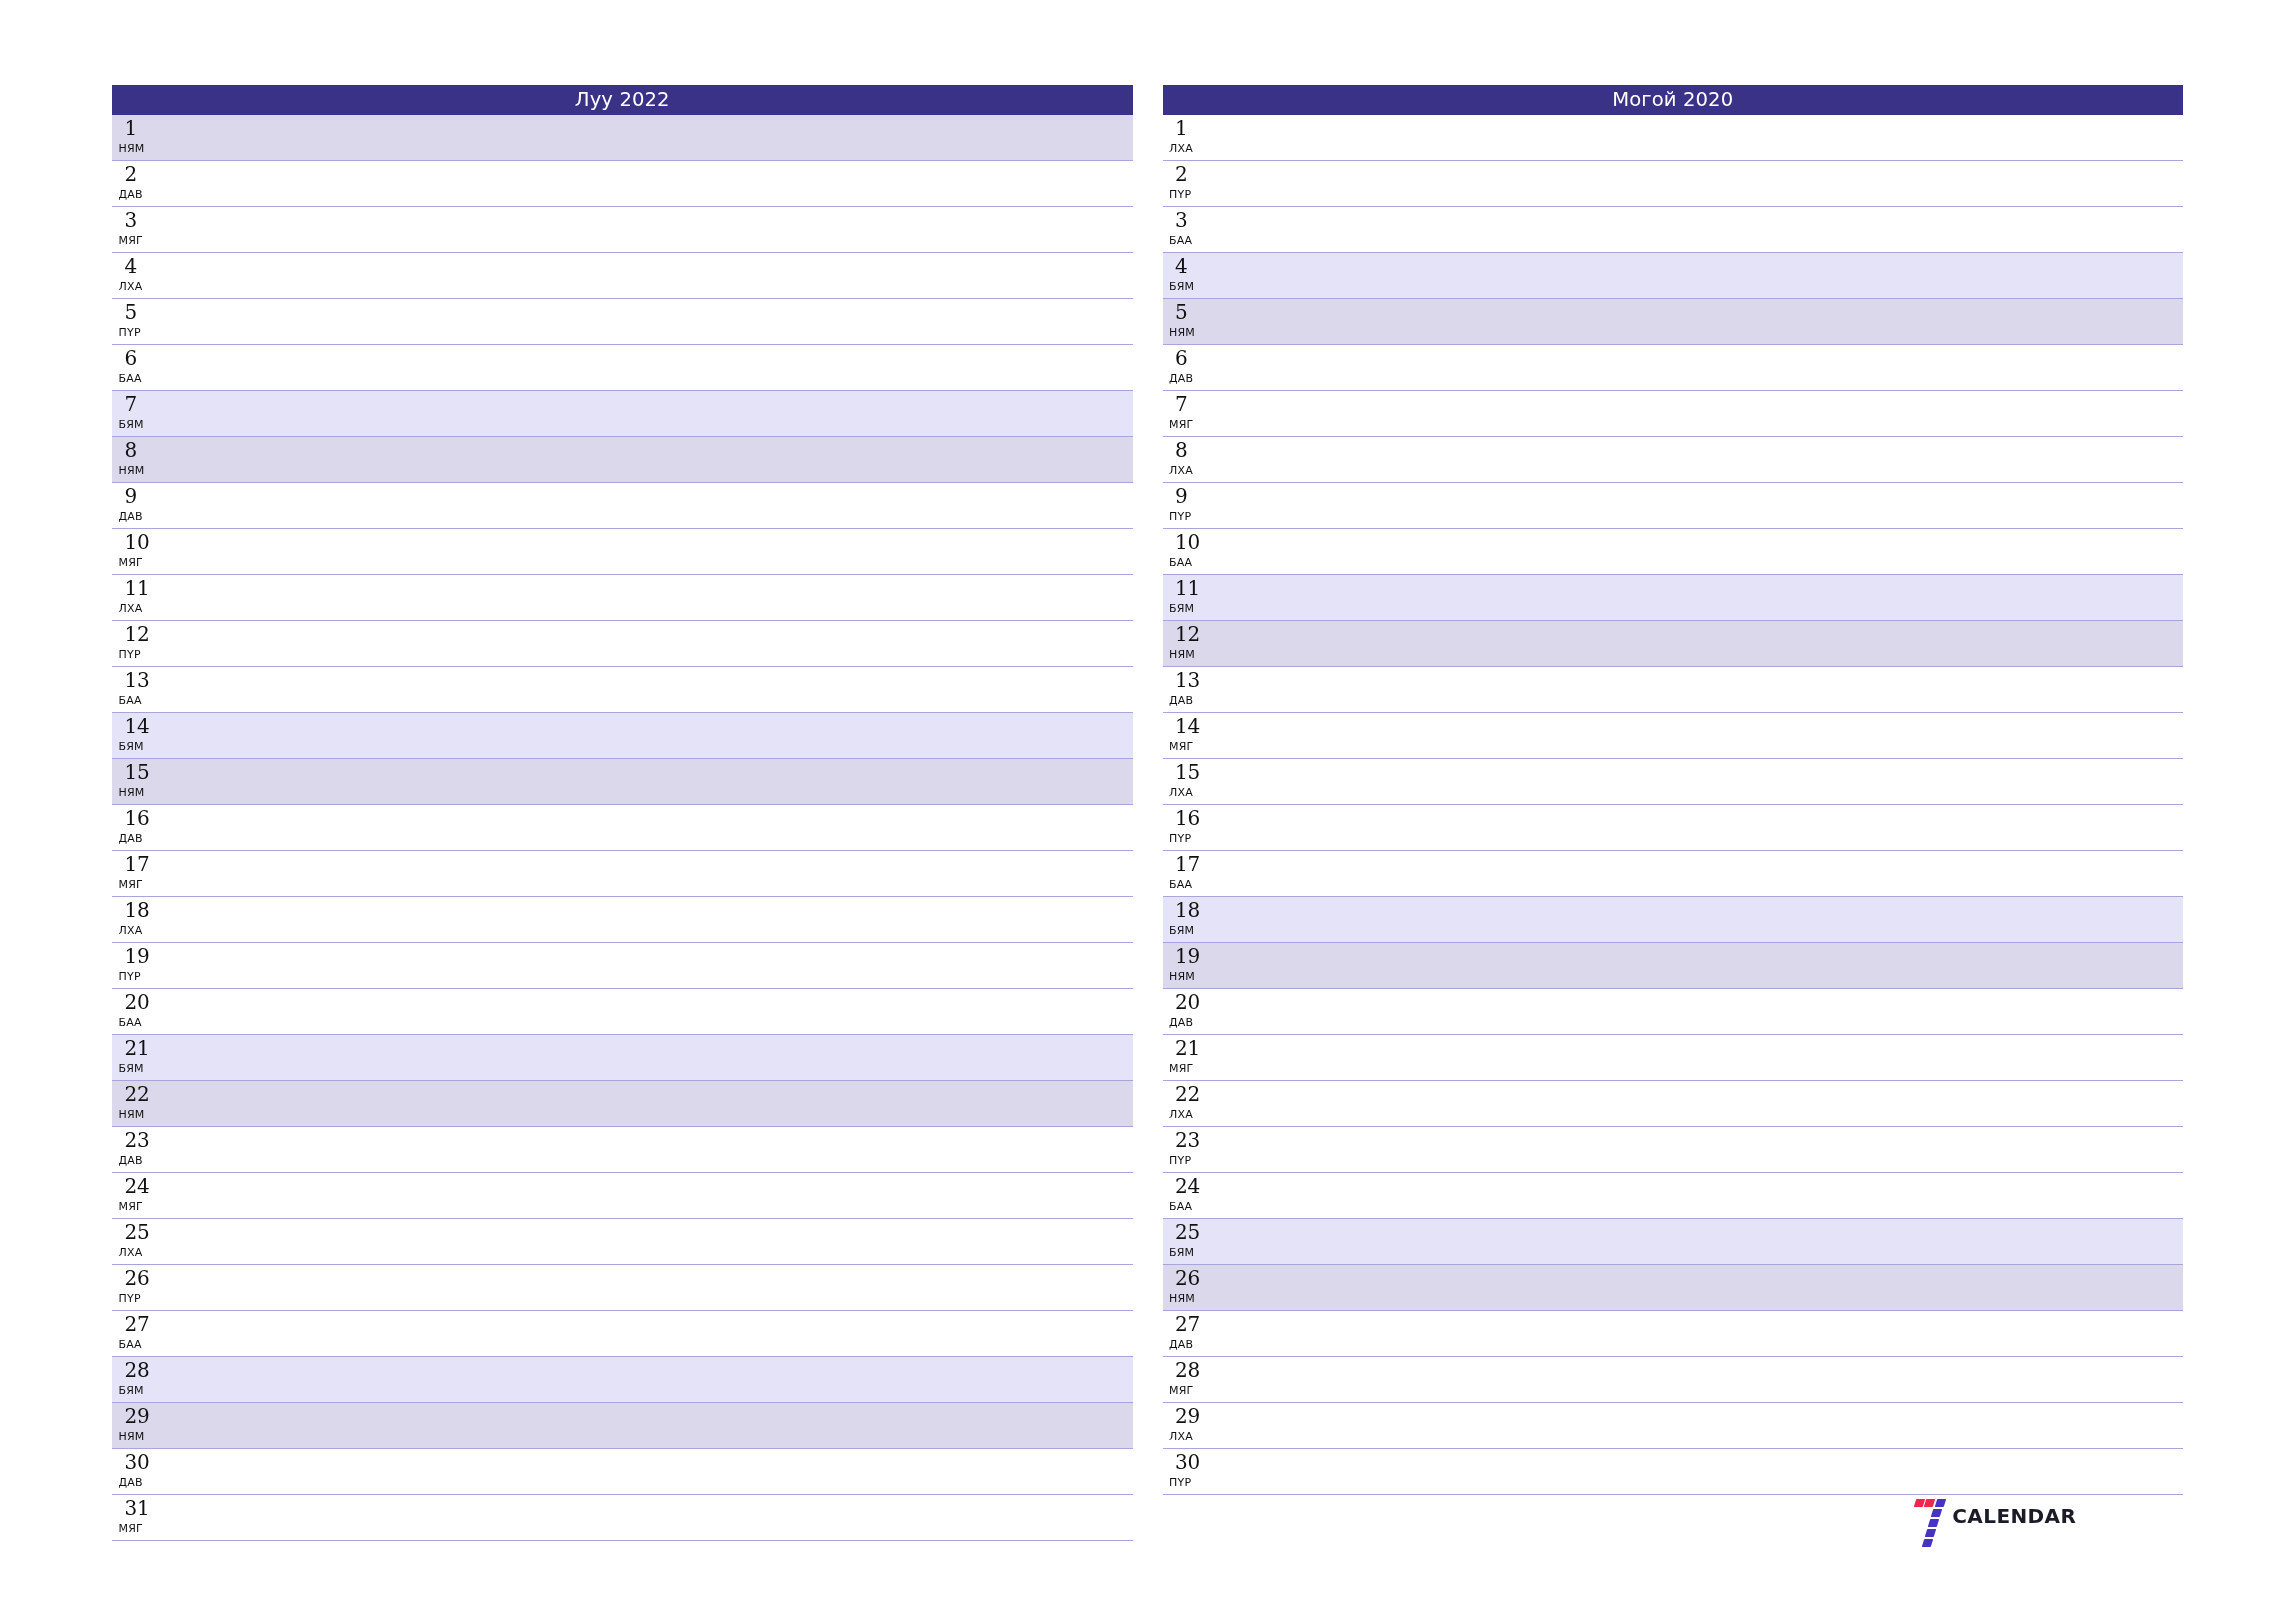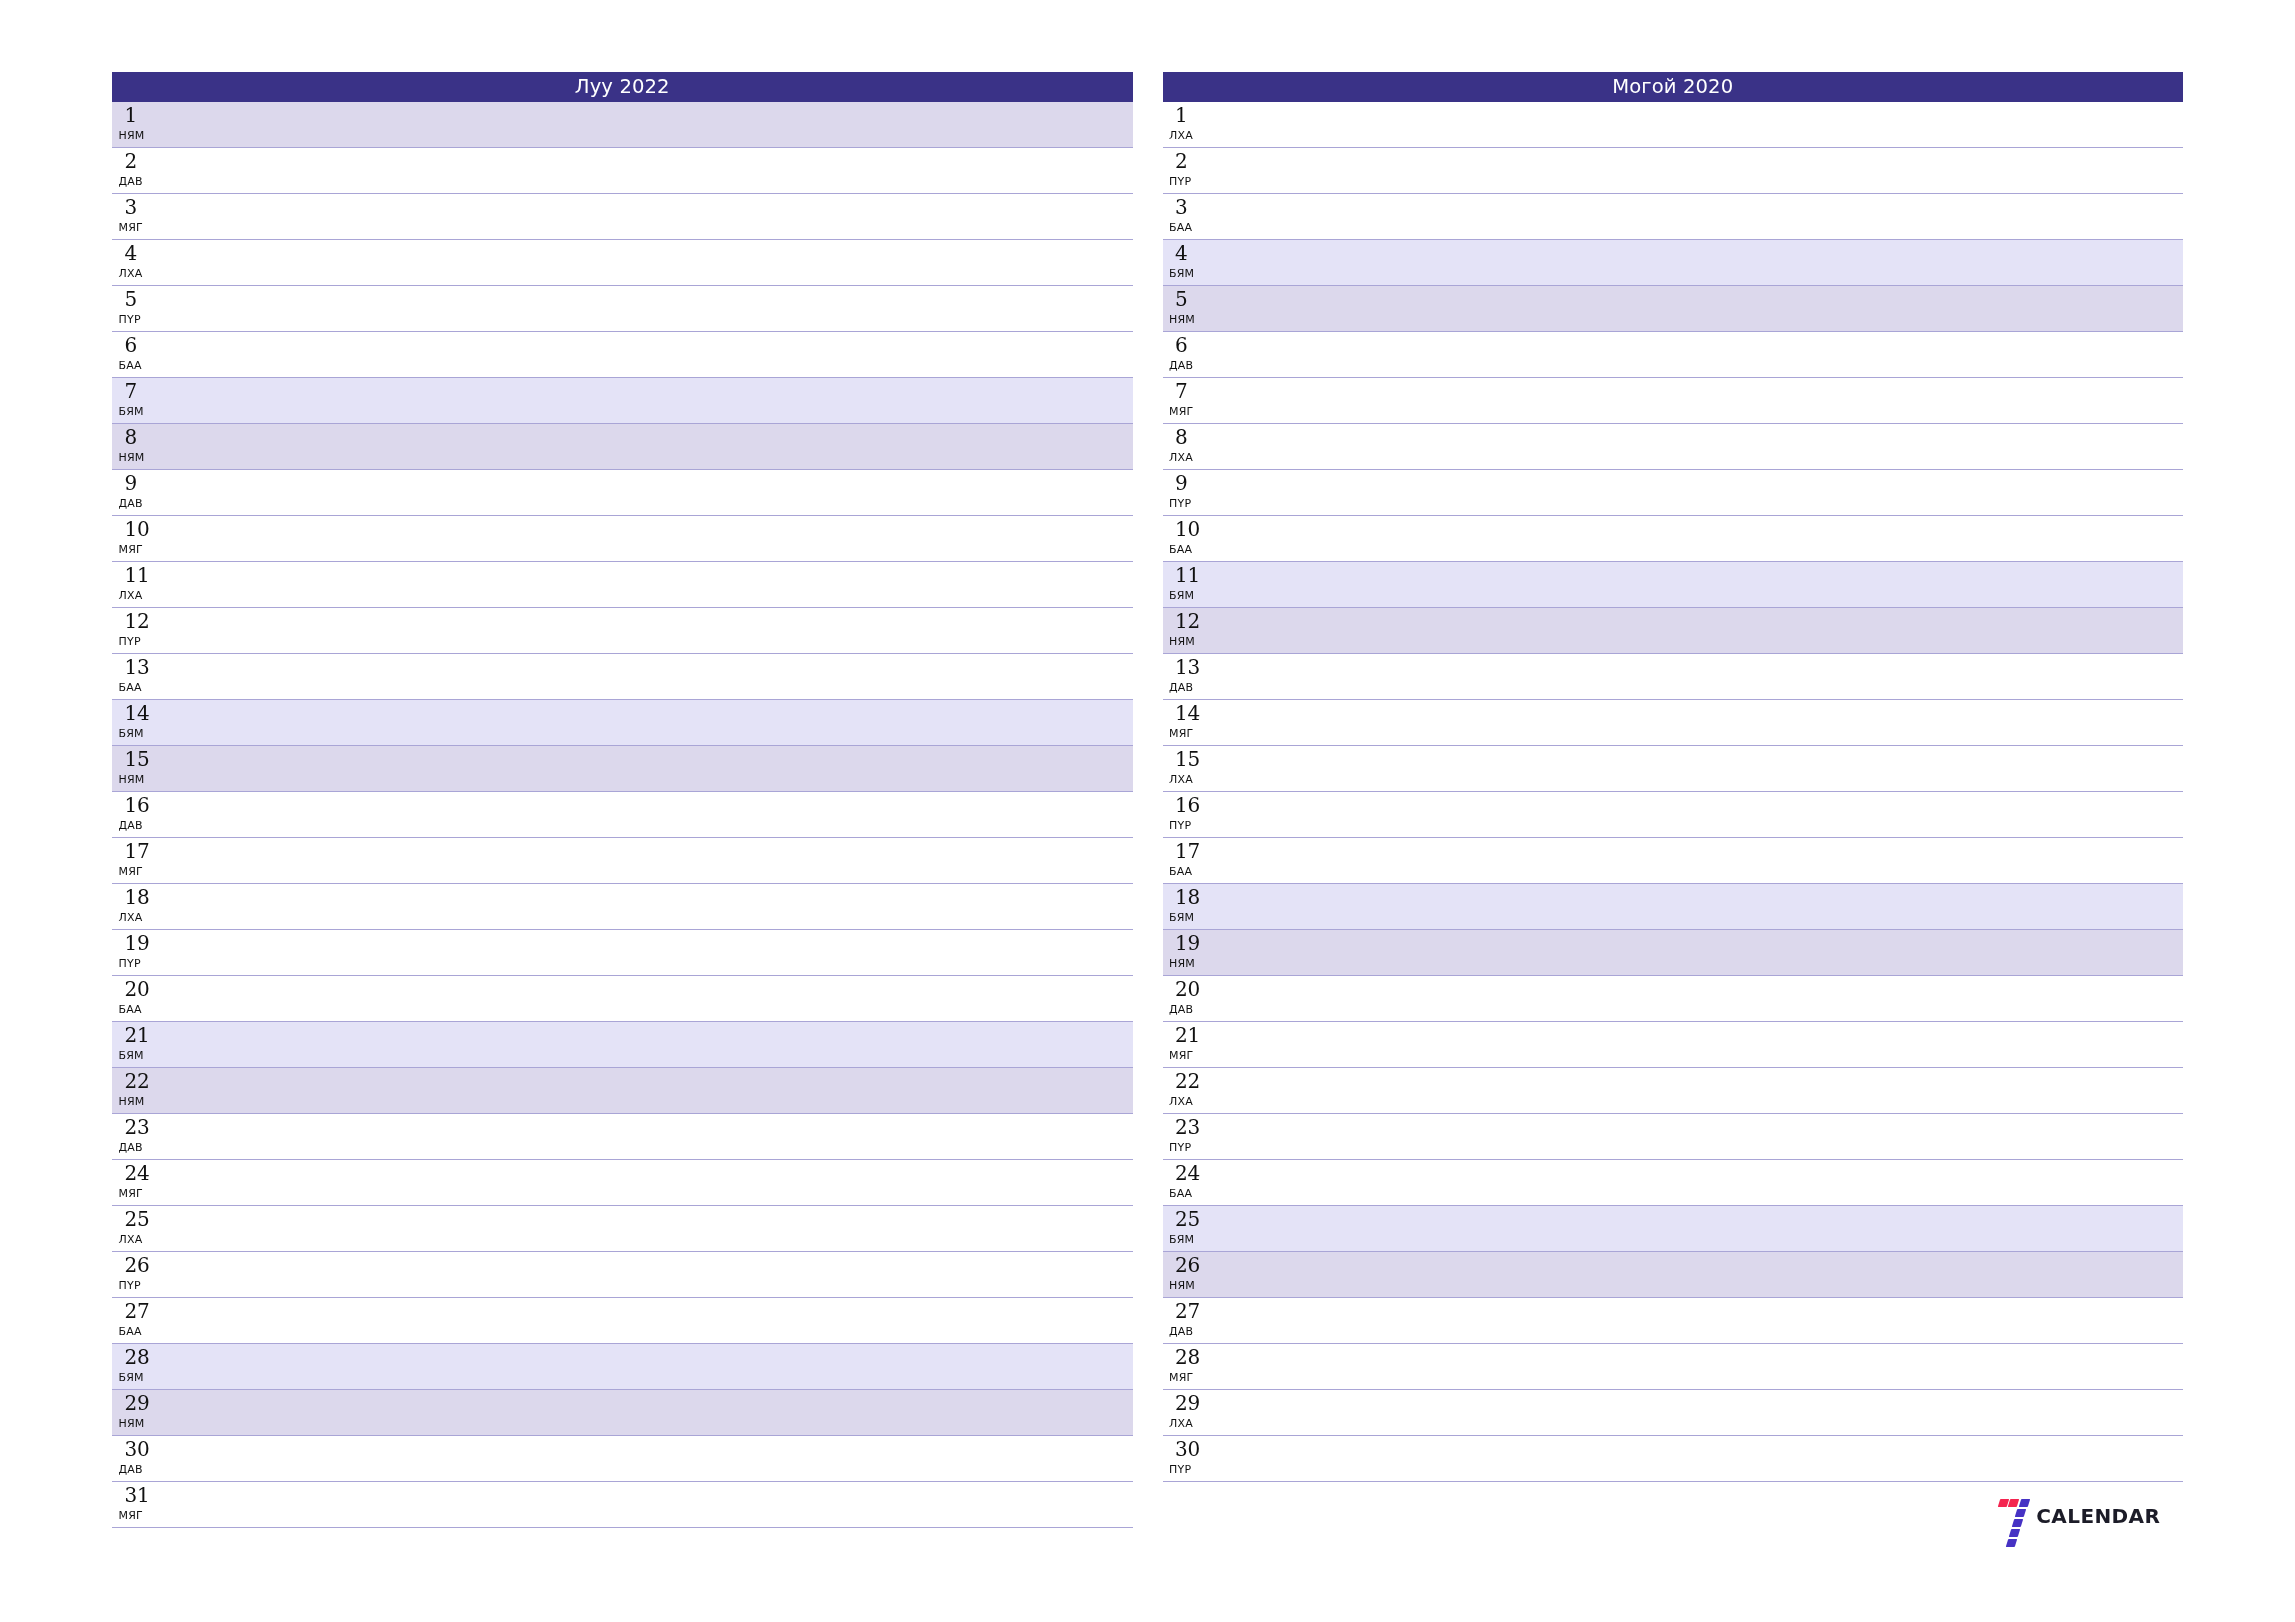--- a/index.html
+++ b/index.html
@@ -12,21 +12,21 @@
     height: 1623px;
     font-family: "DejaVu Sans", "Liberation Sans", sans-serif;
     -webkit-font-smoothing: antialiased;
     overflow: hidden;
     position: relative;
   }
 
   #planner {
     position: absolute;
     left: 112px;
-    top: 72px;
+    top: 85px;
     width: 2071px;
     height: 1456px;
     display: flex;
     flex-direction: row;
     gap: 30px;
   }
 
   .month-col {
     flex: 1 1 0;
     display: flex;
@@ -90,21 +90,21 @@
   }
 
   .day-row.blank {
     border-bottom: none;
     background: #ffffff;
   }
 
   
   #logo {
     position: absolute;
-    left: 1996px;
+    left: 1912px;
     top: 1495px;
     width: 164px;
     height: 41px;
     display: flex;
     flex-direction: row;
     align-items: center;
   }
   #logo .mark {
     position: relative;
     width: 39px;

